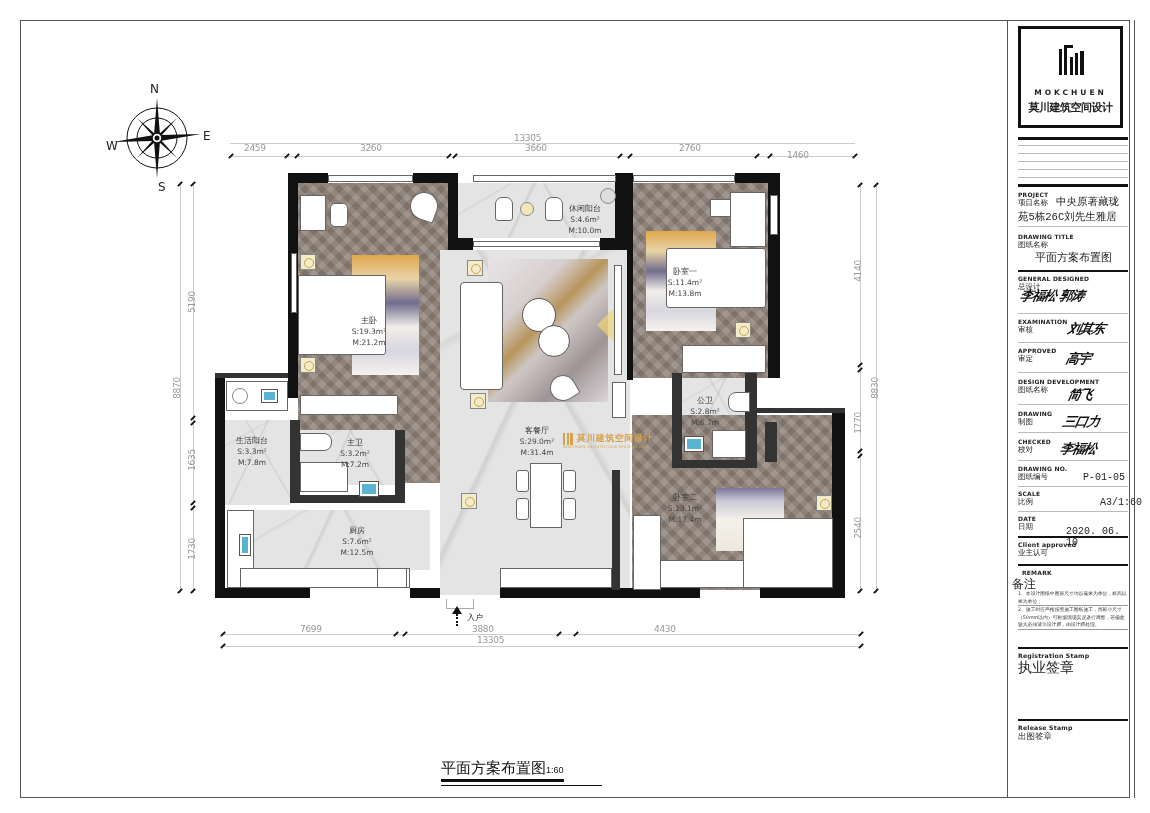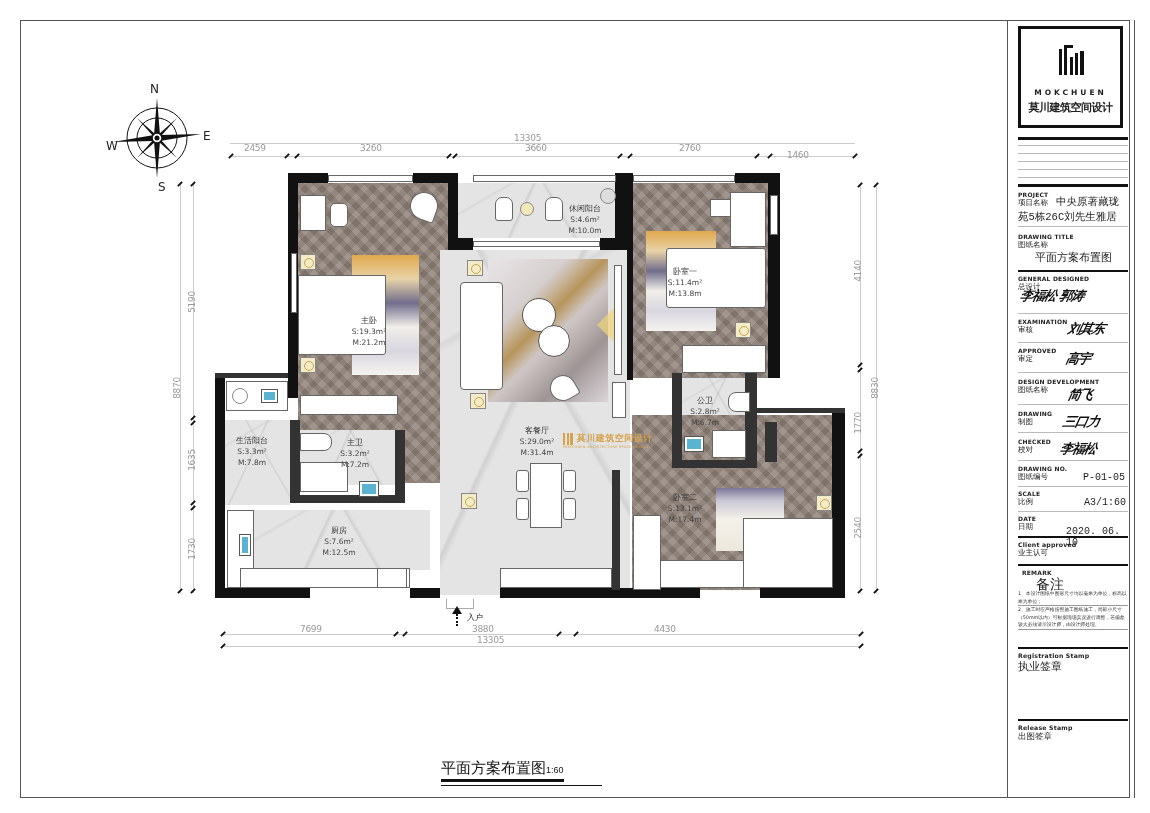--- a/index.html
+++ b/index.html
@@ -266,21 +266,21 @@
   <div class="room-lbl" style="left:330px;top:437px;width:50px">
     <div>主卫</div>
     <div class="s">S:3.2m²</div>
     <div class="s">M:7.2m</div>
   </div>
 
   <div class="white" style="left:227px;top:510px;width:27px;height:78px"></div>
   <div class="sink" style="left:240px;top:535px;width:10px;height:20px"></div>
   <div class="white" style="left:240px;top:568px;width:170px;height:20px"></div>
   <div class="white" style="left:377px;top:568px;width:30px;height:20px"></div>
-  <div class="room-lbl" style="left:314px;top:525px;width:50px">
+  <div class="room-lbl" style="left:332px;top:525px;width:50px">
     <div>厨房</div>
     <div class="s">S:7.6m²</div>
     <div class="s">M:12.5m</div>
   </div>
 
   <div class="white" style="left:728px;top:392px;width:22px;height:20px;border-radius:8px 0 0 8px"></div>
   <div class="sink" style="left:685px;top:437px;width:18px;height:14px"></div>
   <div class="white" style="left:712px;top:430px;width:34px;height:28px"></div>
   <div class="room-lbl" style="left:680px;top:395px;width:50px">
     <div>公卫</div>
@@ -372,39 +372,39 @@
   <div class="sig" style="left:52px;top:420px">李福松</div>
   <div class="thin" style="top:440px"></div>
 
   <div class="lbl-en" style="top:445px">DRAWING NO.</div>
   <div class="lbl-cn" style="top:452px">图纸编号</div>
   <div class="val" style="left:75px;top:452px">P-01-05</div>
   <div class="thin" style="top:466px"></div>
 
   <div class="lbl-en" style="top:470px">SCALE</div>
   <div class="lbl-cn" style="top:477px">比例</div>
-  <div class="val" style="left:76px;top:477px">A3/1:60</div>
+  <div class="val" style="left:92px;top:477px">A3/1:60</div>
   <div class="thin" style="top:491px"></div>
 
   <div class="lbl-en" style="top:495px">DATE</div>
   <div class="lbl-cn" style="top:502px">日期</div>
   <div class="val" style="left:58px;top:506px">2020. 06. 10</div>
   <div class="thick" style="top:516px;height:2px"></div>
 
   <div class="lbl-en" style="top:521px;font-size:6.2px">Client approved</div>
   <div class="lbl-cn" style="top:528px">业主认可</div>
   <div class="thick" style="top:544px;height:2px"></div>
 
   <div class="lbl-en" style="top:549px;left:14px">REMARK</div>
-  <div class="lbl-cn" style="top:556px;left:28px;font-size:14px">备注</div>
+  <div class="lbl-cn" style="top:556px;left:4px;font-size:12px">备注</div>
   <div class="remark" style="top:570px">
     <div>1、本设计图纸中图形尺寸均以毫米为单位，标高以米为单位；</div>
     <div>2、施工时应严格按照施工图纸施工，局部小尺寸（50mm以内）可根据现场实况进行调整，若偏差较大必须请示设计师，由设计师处理。</div>
   </div>
   <div class="thick" style="top:627px;height:2px"></div>
 
   <div class="lbl-en" style="top:632px;font-size:6.2px">Registration Stamp</div>
-  <div class="lbl-cn" style="top:639px;font-size:11px">执业签章</div>
+  <div class="lbl-cn" style="top:639px;font-size:14px">执业签章</div>
   <div class="thick" style="top:699px;height:2px"></div>
 
   <div class="lbl-en" style="top:704px;font-size:6.2px">Release Stamp</div>
   <div class="lbl-cn" style="top:711px;font-size:8.5px">出图签章</div>
 </div>
 
 </body></html>

